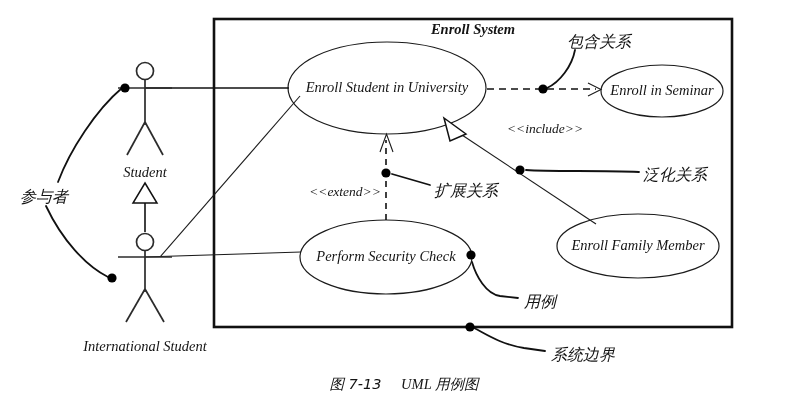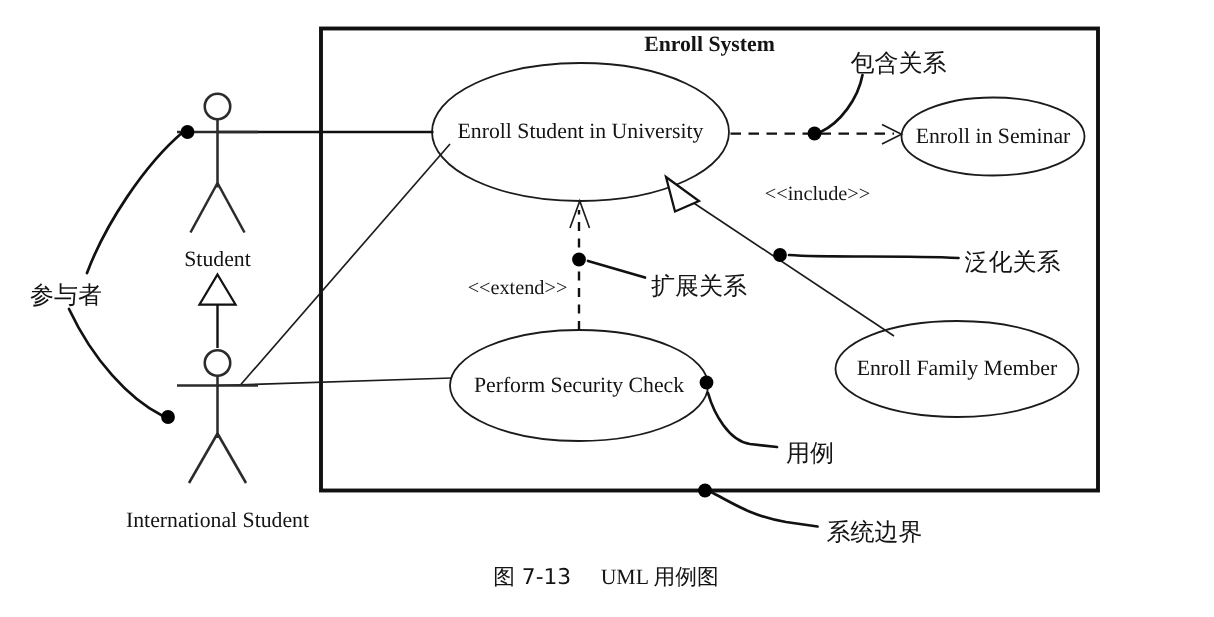--- a/index.html
+++ b/index.html
@@ -13,20 +13,21 @@
     height: 411px;
     font-family: "Liberation Serif", "DejaVu Serif", serif;
     color: #1a1a1a;
     overflow: hidden;
     position: relative;
   }
   #diagram-root {
     position: relative;
     width: 809px;
     height: 351px;
+    font-style: italic;
   }
   svg#uml-canvas {
     position: absolute;
     left: 0;
     top: 0;
     width: 809px;
     height: 411px;
     display: block;
   }
   .stroke-thin {

